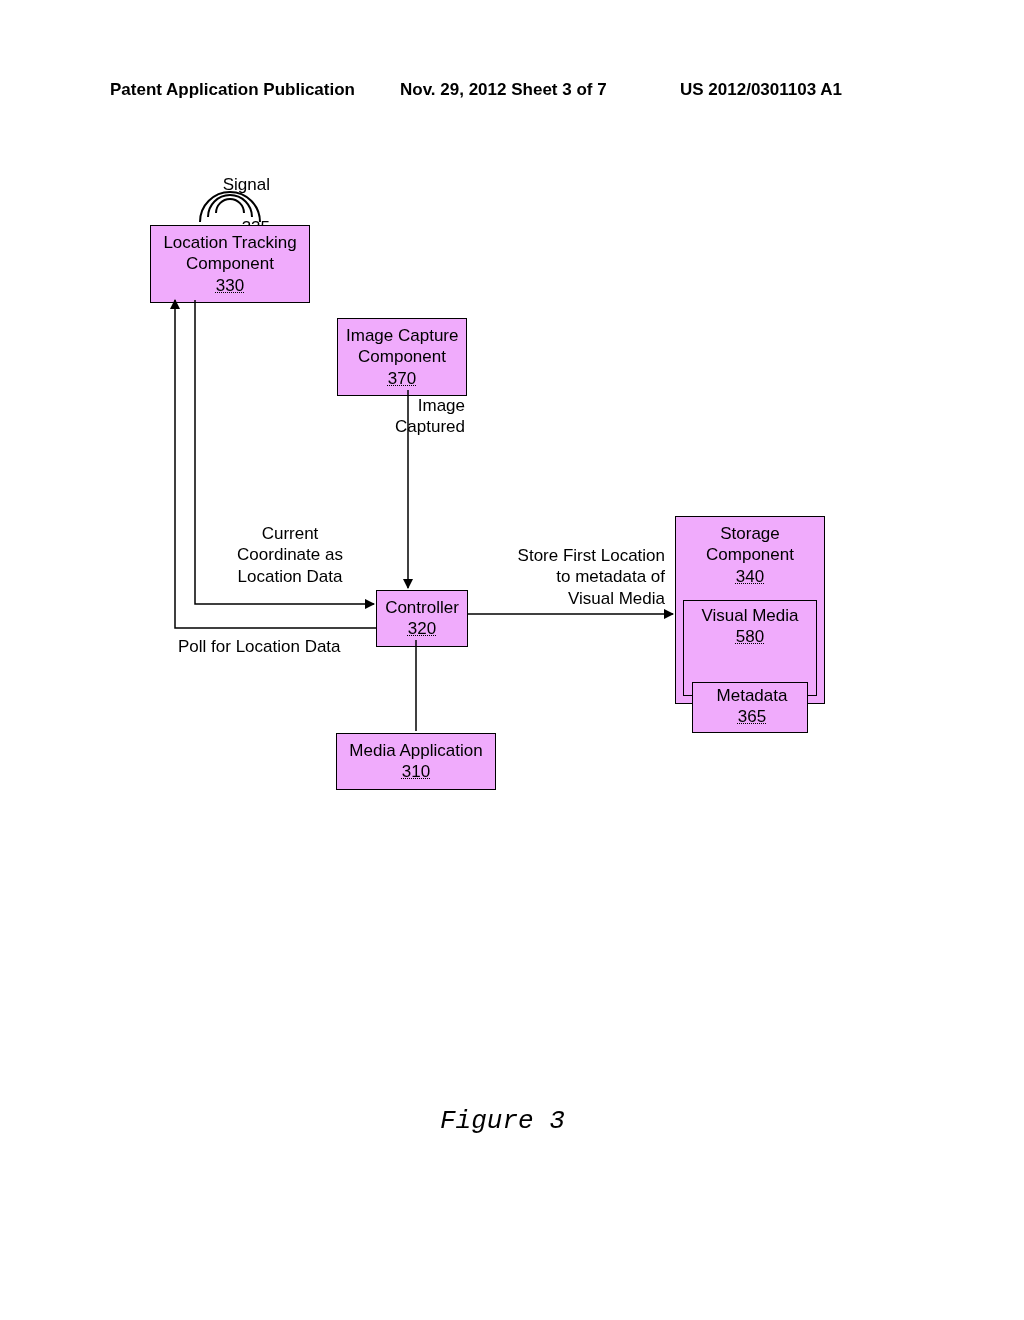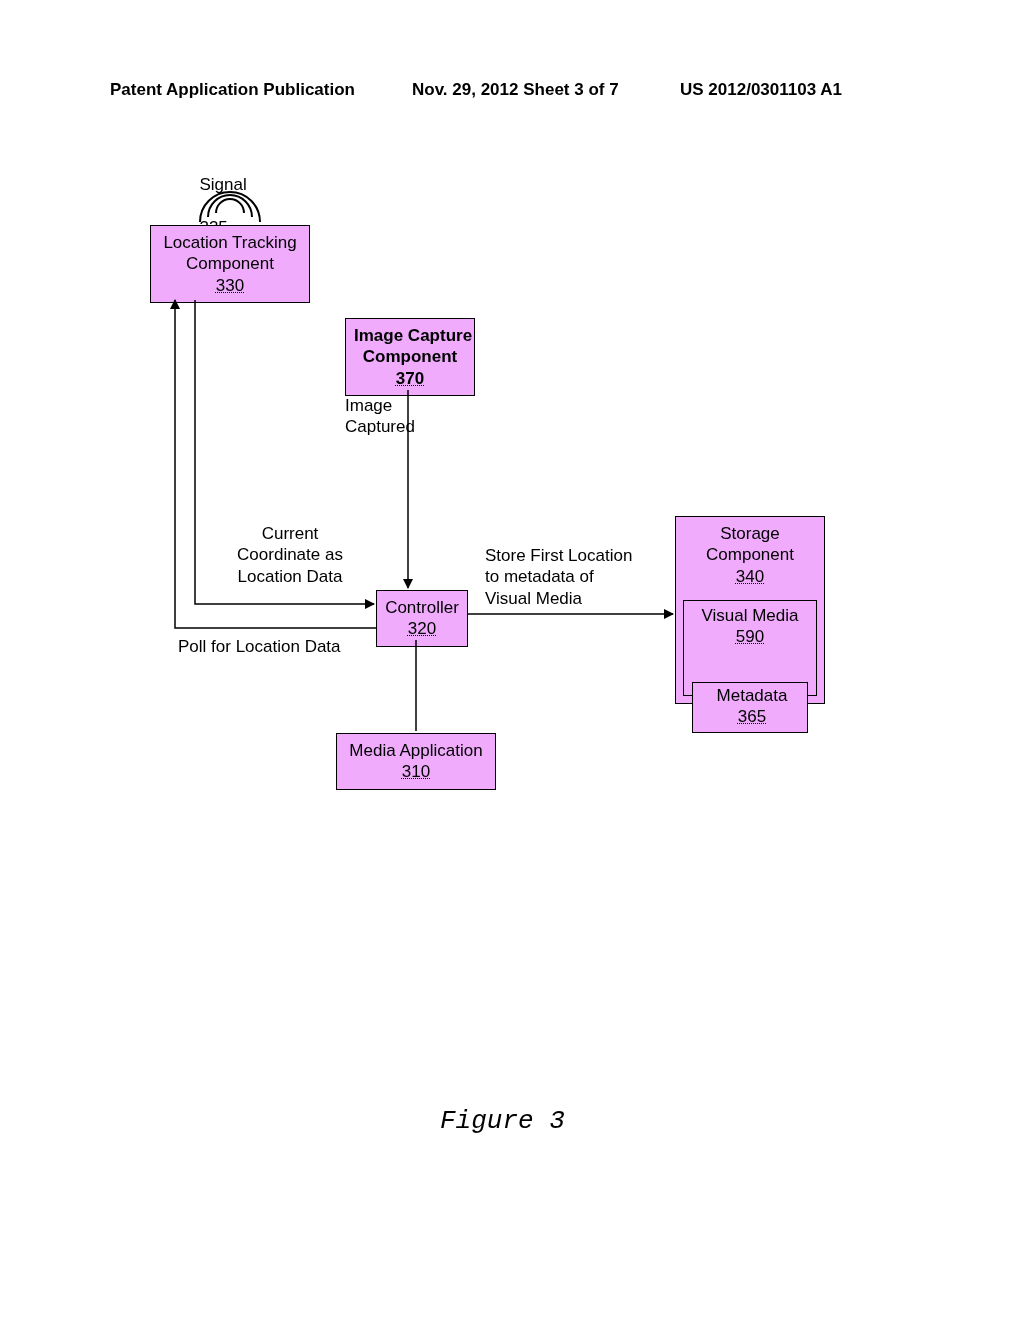--- a/index.html
+++ b/index.html
@@ -23,21 +23,21 @@
     width: 1024px;
     font-weight: bold;
     font-size: 17px;
   }
   .header .left {
     position: absolute;
     left: 110px;
   }
   .header .center {
     position: absolute;
-    left: 412px;
+    left: 400px;
     text-align: right;
   }
   .header .right {
     position: absolute;
     left: 680px;
   }
   .box {
     position: absolute;
     border: 1px solid #000;
     background: #f0abfc;
@@ -48,21 +48,21 @@
     box-sizing: border-box;
   }
   .ref {
     text-decoration: underline;
     text-decoration-style: dotted;
     text-decoration-thickness: 1px;
   }
   .label {
     position: absolute;
     font-size: 17px;
-    text-align: left;
+    text-align: right;
     line-height: 1.25;
     white-space: pre;
   }
   .figure-caption {
     position: absolute;
     font-style: italic;
     font-size: 26px;
   }
   svg.overlay {
     position: absolute;
@@ -87,21 +87,21 @@
   <span>Signal</span><br>
   <span class="ref">335</span>
 </div>
 
 <div class="box" style="left:150px; top:225px; width:160px;">
   <span style="white-space:pre;">Location Tracking
 Component</span><br>
   <span class="ref">330</span>
 </div>
 
-<div class="box" style="left:345px; top:318px; width:130px;font-weight:bold;">
+<div class="box" style="left:337px; top:318px; width:130px;">
   <span style="white-space:pre;">Image Capture
 Component</span><br>
   <span class="ref">370</span>
 </div>
 
 <div class="label" style="left:345px; top:395px; width:120px;">Image
 Captured</div>
 
 <div class="label" style="left:215px; top:523px; width:150px; text-align:center;">Current
 Coordinate as
@@ -119,21 +119,21 @@
 <div class="label" style="left:178px; top:636px; width:200px; text-align:left;">Poll for Location Data</div>
 
 <div class="box" style="left:675px; top:516px; width:150px; height:188px; padding:6px 6px 8px 6px;">
   <span style="white-space:pre;text-align:center;">Storage
 Component</span><br>
   <span class="ref">340</span>
 </div>
 
 <div class="box" style="left:683px; top:600px; width:134px; height:96px; padding:4px 4px 6px 4px;">
   <span>Visual Media</span><br>
-  <span class="ref">590</span>
+  <span class="ref">580</span>
 </div>
 
 <div class="box" style="left:692px; top:648px; width:116px; padding:2px 0 4px 4px;margin-top:34px;">
   <span>Metadata</span><br>
   <span class="ref">365</span>
 </div>
 
 <div class="box" style="left:336px; top:733px; width:160px;">
   <span>Media Application</span><br>
   <span class="ref">310</span>

